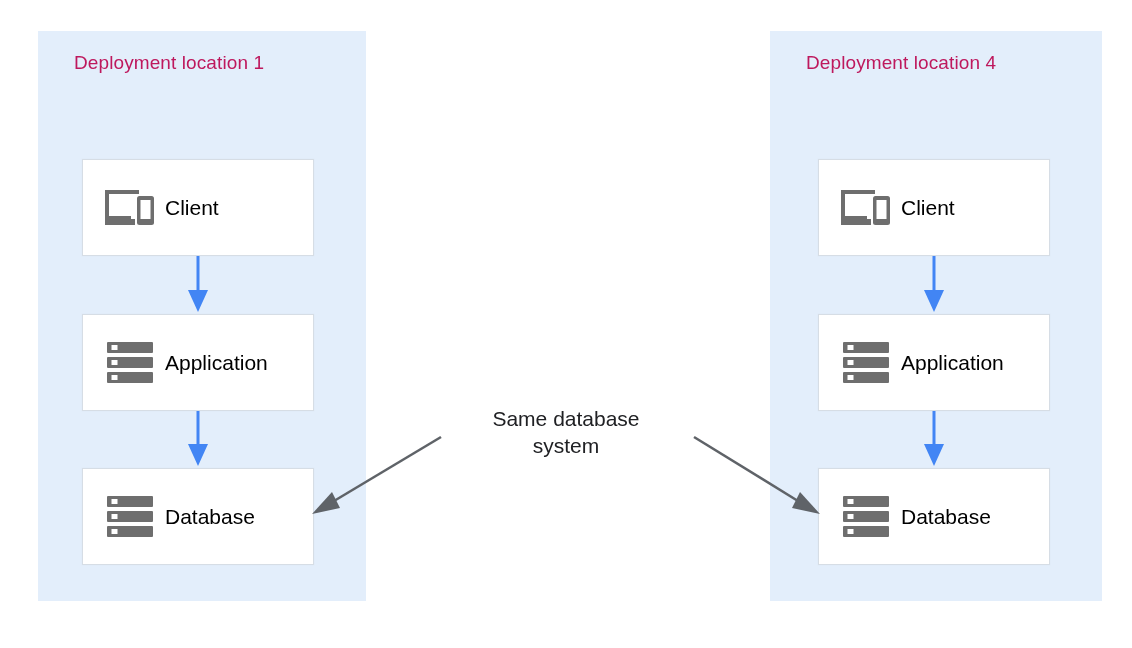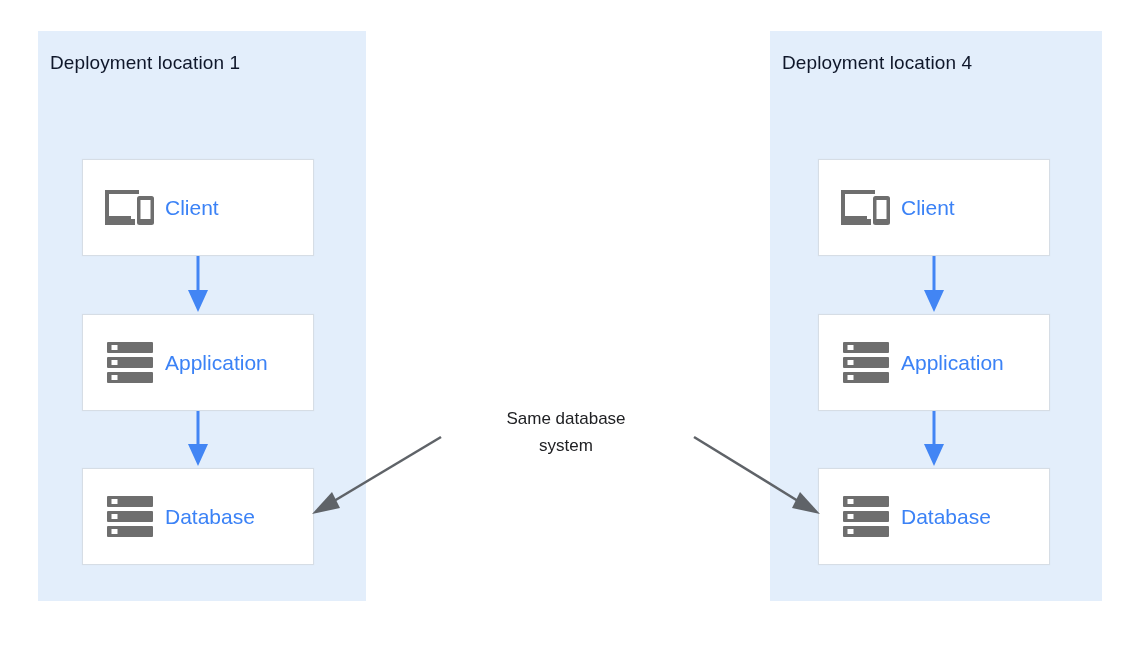--- a/index.html
+++ b/index.html
@@ -22,24 +22,24 @@
   
   .zone {
     position: absolute;
     background: #e3eefb;
   }
   #zone-1 { left: 38px;  top: 31px; width: 328px; height: 570px; }
   #zone-2 { left: 770px; top: 31px; width: 332px; height: 570px; }
 
   .zone-title {
     position: absolute;
-    left: 12px;
+    left: 36px;
     top: 21px;
     font-size: 19px;
-    color: #0f172a;
+    color: #be185d;
     letter-spacing: 0.1px;
     white-space: nowrap;
   }
 
   
   .node {
     position: absolute;
     background: #ffffff;
     border: 1px solid #d6dde5;
     box-sizing: border-box;
@@ -51,21 +51,21 @@
     width: 66px;
     min-width: 66px;
     height: 66px;
     margin-left: 14px;
     display: flex;
     align-items: center;
     justify-content: center;
   }
   .node-label {
     font-size: 21px;
-    color: #3b82f6;
+    color: #000000;
     white-space: nowrap;
     margin-left: 2px;
   }
 
   
   #node-client-1 { left: 82px; top: 159px; width: 232px; height: 97px; }
   #node-app-1    { left: 82px; top: 314px; width: 232px; height: 97px; }
   #node-db-1     { left: 82px; top: 468px; width: 232px; height: 97px; }
   
   #node-client-2 { left: 818px; top: 159px; width: 232px; height: 97px; }
@@ -79,21 +79,21 @@
     pointer-events: none;
   }
 
   
   .callout {
     position: absolute;
     left: 466px;
     top: 405px;
     width: 200px;
     text-align: center;
-    font-size: 17px;
+    font-size: 21px;
     line-height: 27px;
     color: #202124;
   }
   .callout span { display: block; }
 </style>
 </head>
 <body>
 
 <div class="canvas">
 

